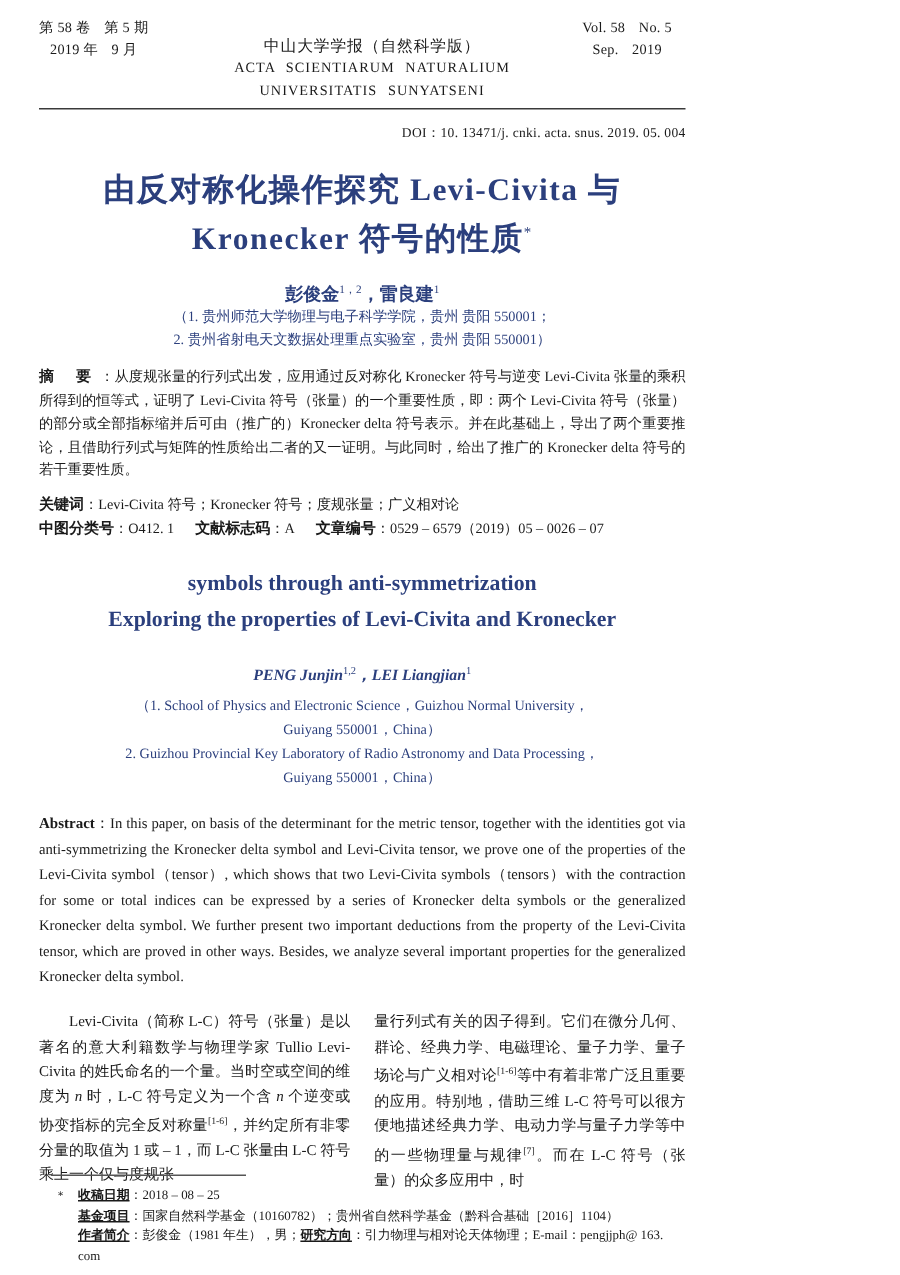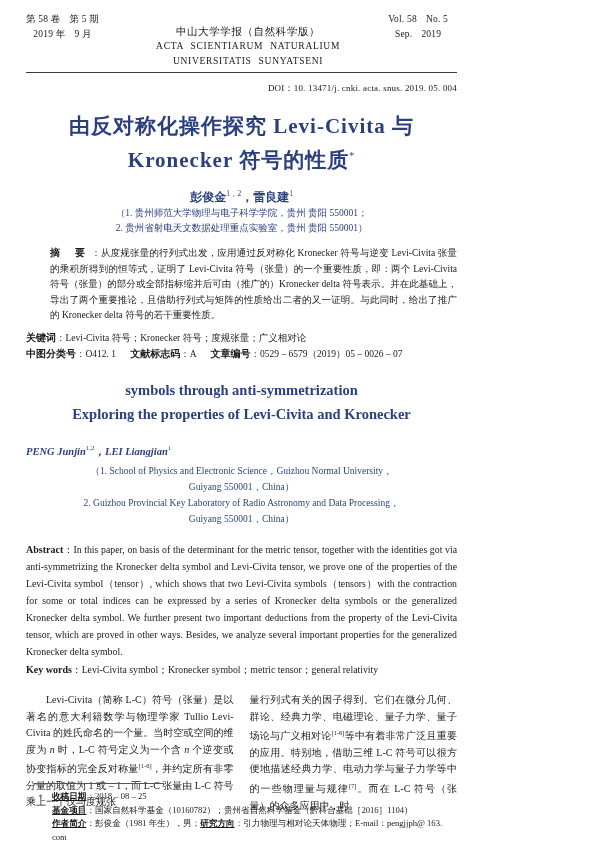--- a/index.html
+++ b/index.html
@@ -106,21 +106,20 @@
     line-height: 15px;
   }
 
   
   .cn-abstract {
     margin-top: 9px;
     font-size: 9.5px;
     line-height: 15.5px;
     text-align: justify;
     text-justify: inter-ideograph;
-    margin-left: 24px;
   }
   .lbl {
     font-weight: bold;
     font-size: 10px;
   }
   .lbl-wide {
     font-weight: bold;
     font-size: 10px;
     letter-spacing: 6px;
   }
@@ -139,20 +138,21 @@
   .en-title {
     margin-top: 16px;
     text-align: center;
     color: #2b3f7d;
     font-size: 14.5px;
     line-height: 24px;
     font-weight: bold;
   }
   .en-authors {
     margin-top: 14px;
+    text-align: center;
     color: #2b3f7d;
     font-size: 10.5px;
     line-height: 16px;
     font-style: italic;
     font-weight: bold;
   }
   .en-authors .sup {
     font-size: 7px;
     vertical-align: super;
     font-style: normal;
@@ -298,23 +298,20 @@
     <div>（1. School of Physics and Electronic Science，Guizhou Normal University，</div>
     <div>Guiyang 550001，China）</div>
     <div>2. Guizhou Provincial Key Laboratory of Radio Astronomy and Data Processing，</div>
     <div>Guiyang 550001，China）</div>
   </div>
 
   <div class="en-abstract">
     <span class="lbl">Abstract</span><span>：In this paper, on basis of the determinant for the metric tensor, together with the identities got via anti-symmetrizing the Kronecker delta symbol and Levi-Civita tensor, we prove one of the properties of the Levi-Civita symbol（tensor）, which shows that two Levi-Civita symbols（tensors）with the contraction for some or total indices can be expressed by a series of Kronecker delta symbols or the generalized Kronecker delta symbol. We further present two important deductions from the property of the Levi-Civita tensor, which are proved in other ways. Besides, we analyze several important properties for the generalized Kronecker delta symbol.</span>
   </div>
 
-  <div class="en-keywords">
-    <span class="lbl">Key words</span><span>：Levi-Civita symbol；Kronecker symbol；metric tensor；general relativity</span>
-  </div>
 
   <div class="body-cols">
     <div class="col">
       <p class="indent"><span>Levi-Civita（简称 L-C）符号（张量）是以著名的意大利籍数学与物理学家 Tullio Levi-Civita 的姓氏命名的一个量。当时空或空间的维度为 </span><span class="it">n</span><span> 时，L-C 符号定义为一个含 </span><span class="it">n</span><span> 个逆变或协变指标的完全反对称量</span><span class="sup">[1-6]</span><span>，并约定所有非零分量的取值为 1 或 – 1，而 L-C 张量由 L-C 符号乘上一个仅与度规张</span></p>
     </div>
     <div class="col">
       <p><span>量行列式有关的因子得到。它们在微分几何、群论、经典力学、电磁理论、量子力学、量子场论与广义相对论</span><span class="sup">[1-6]</span><span>等中有着非常广泛且重要的应用。特别地，借助三维 L-C 符号可以很方便地描述经典力学、电动力学与量子力学等中的一些物理量与规律</span><span class="sup">[7]</span><span>。而在 L-C 符号（张量）的众多应用中，时</span></p>
     </div>
   </div>
 

